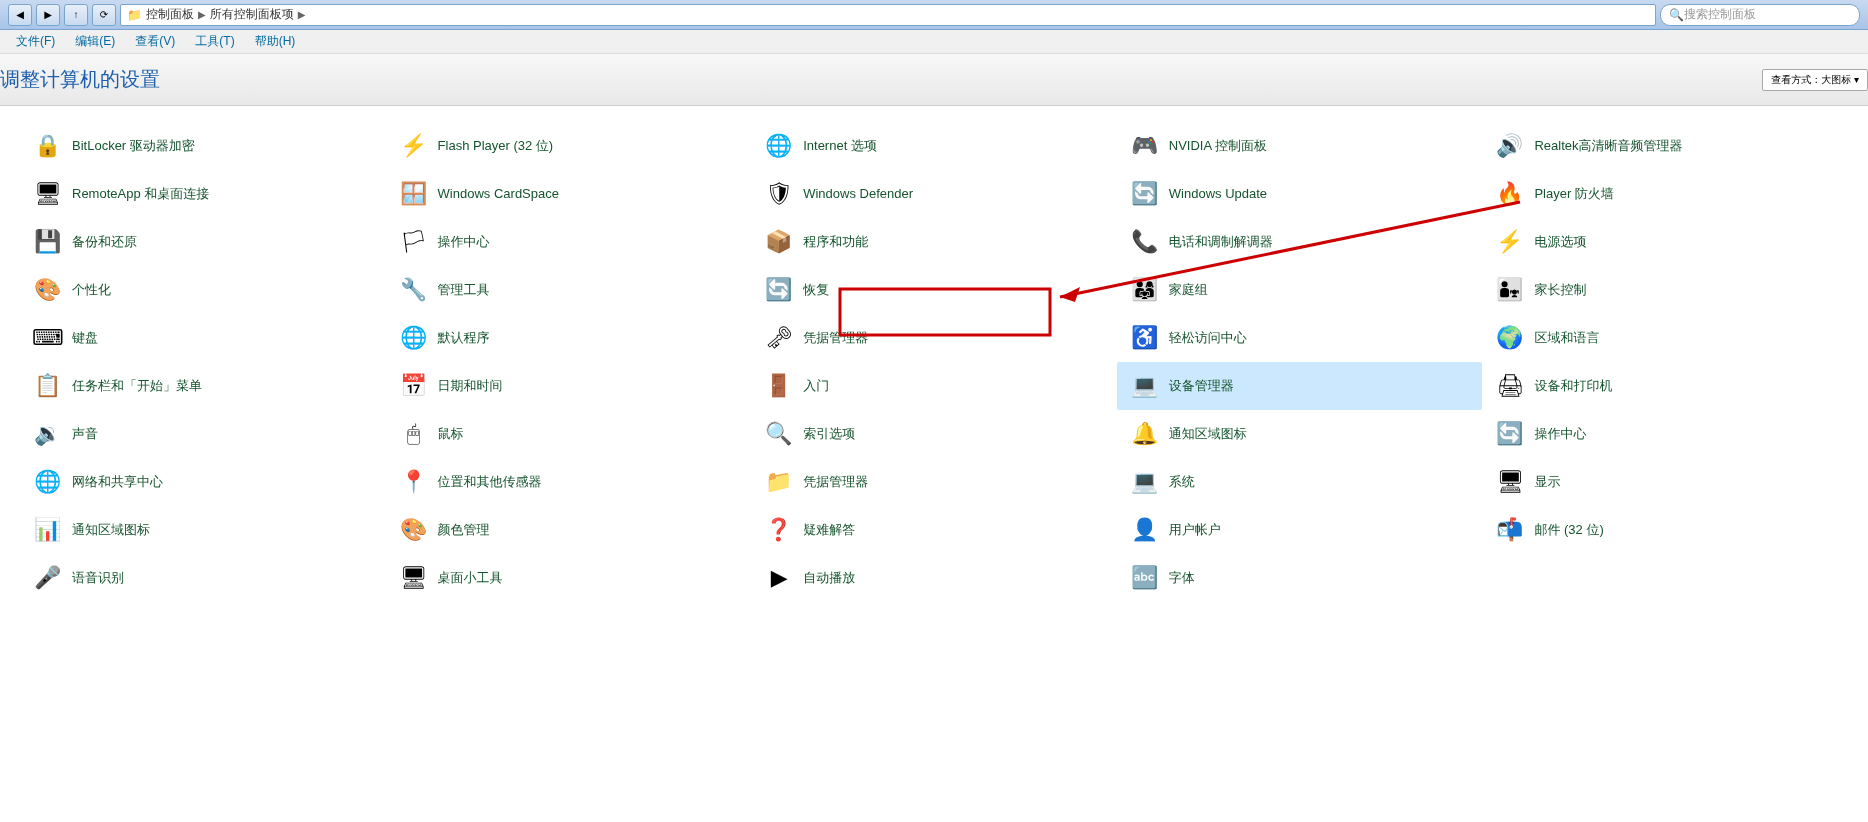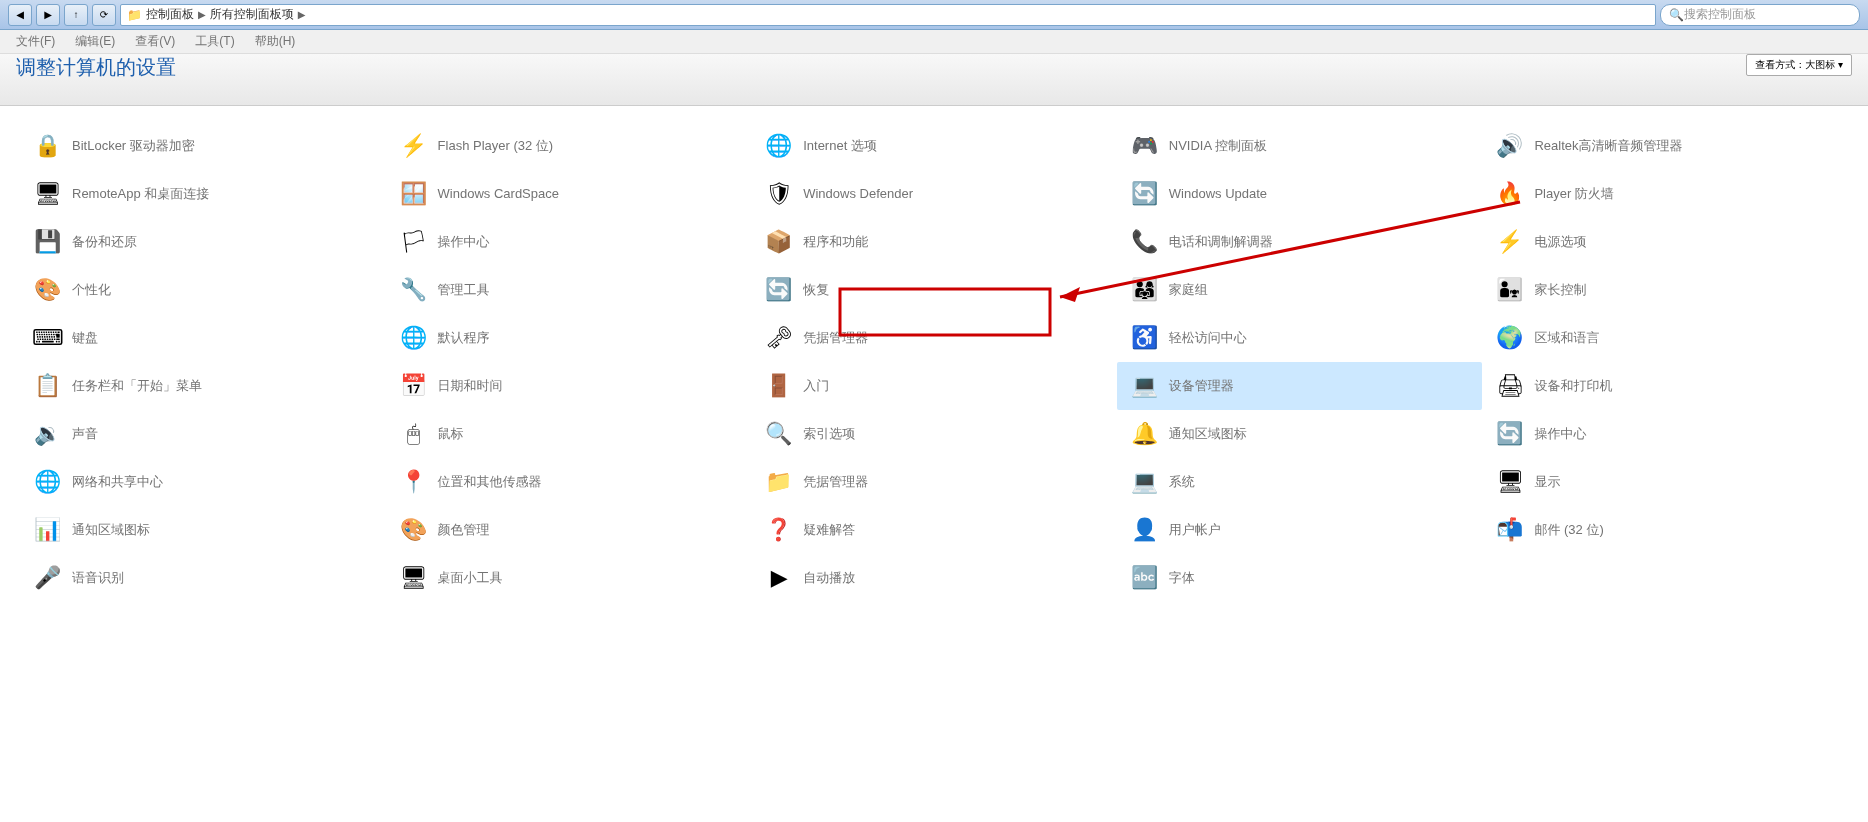--- a/index.html
+++ b/index.html
@@ -75,31 +75,31 @@
       height: 24px;
       display: flex;
       align-items: center;
       padding: 0 8px;
       gap: 4px;
       border-bottom: 1px solid #ddd;
     }
     .menu-item {
       padding: 12px 8px;
       font-size: 12px;
-      color: #737373;
+      color: #0369a1;
       cursor: pointer;
     }
 
     
     .toolbar {
       background: linear-gradient(to bottom, #f8f8f8, #e8e8e8);
       height: 52px;
       display: flex;
-      align-items: flex-start;
-      padding: 0 16px;
+      align-items: center;
+      padding: 0 0;
       border-bottom: 1px solid #ccc;
       justify-content: space-between;
     }
     .toolbar-title {
       font-size: 20px;
       color: #1e5fad;
       font-weight: normal;
     }
     .view-selector {
       display: flex;
@@ -131,21 +131,21 @@
       padding: 8px 12px;
       cursor: pointer;
       border-radius: 2px;
       min-height: 42px;
     }
     .control-item.selected {
       background: #cce8ff;
     }
     .item-label {
       font-size: 13px;
-      color: #737373;
+      color: #14532d;
       line-height: 1.3;
     }
 
     
     .annotation-container {
       position: relative;
     }
 
     
     .icon-box {

